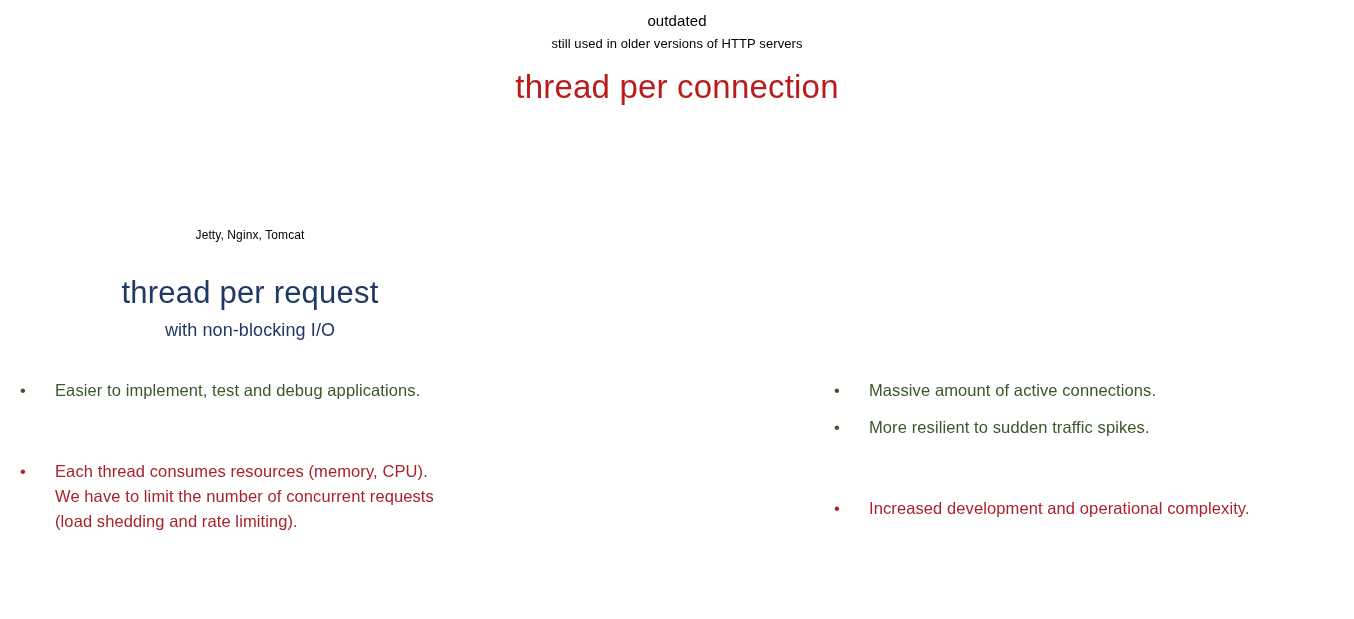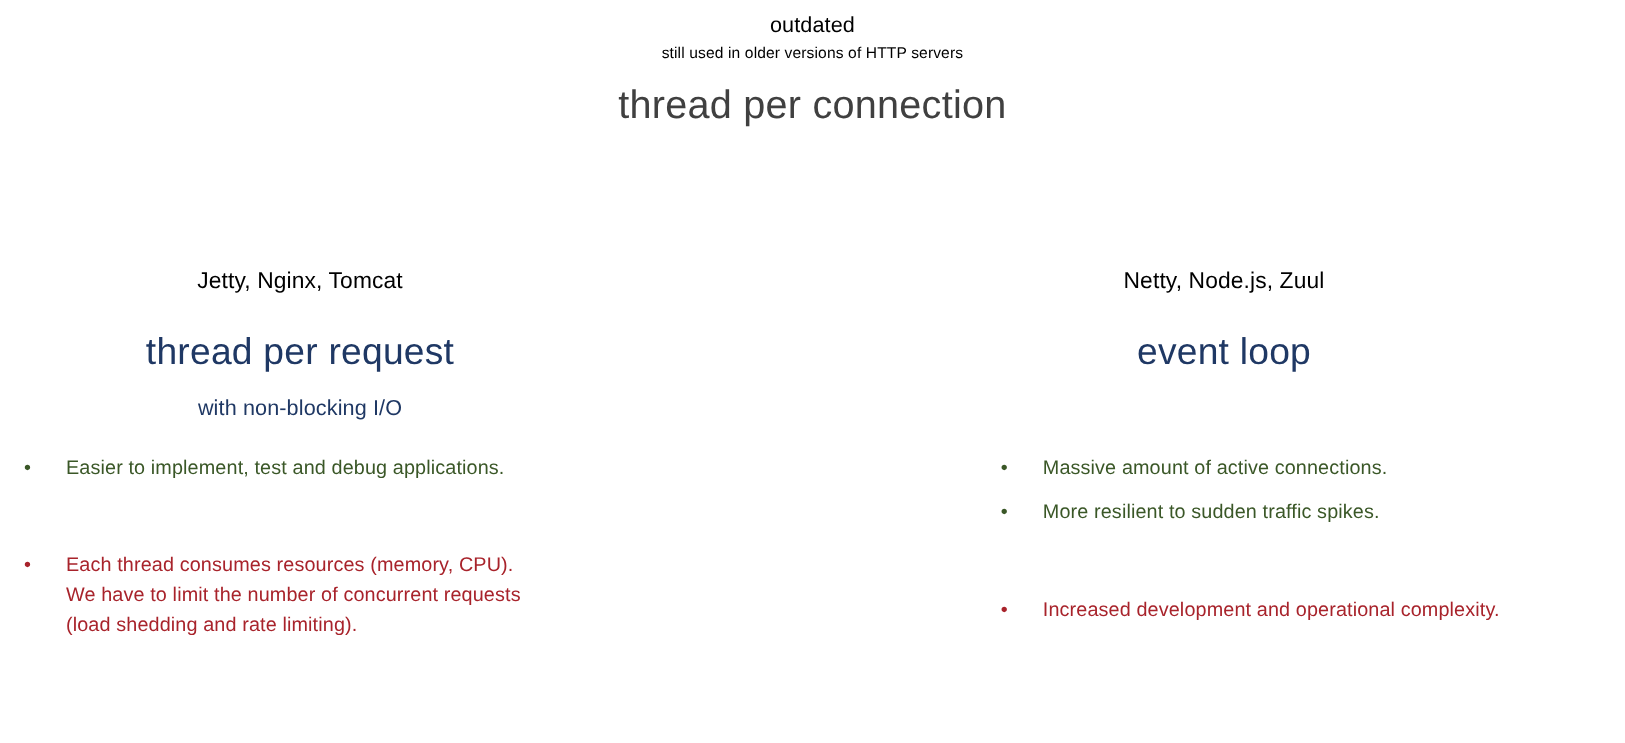--- a/index.html
+++ b/index.html
@@ -24,65 +24,65 @@
 
   
   .header {
     position: absolute;
     left: 0;
     top: 10px;
     width: 1354px;
     text-align: center;
   }
   .header-note-1 {
-    font-size: 18px;
+    font-size: 15px;
     line-height: 22px;
     color: #000000;
     letter-spacing: 0.1px;
   }
   .header-note-2 {
     font-size: 13px;
     line-height: 24px;
     color: #000000;
     letter-spacing: 0.1px;
   }
   .header-title {
     margin-top: 11px;
     font-size: 33px;
     line-height: 40px;
-    color: #404040;
+    color: #b91c1c;
     letter-spacing: 0.2px;
   }
 
   
   .col {
     position: absolute;
     top: 224px;
   }
   .col-left  { left: 0px;   width: 500px; }
   .col-right { left: 770px; width: 500px; }
 
   .col-head {
     text-align: center;
   }
   .col-vendors {
-    font-size: 19px;
+    font-size: 12px;
     line-height: 22px;
     color: #000000;
     letter-spacing: 0.1px;
   }
   .col-title {
     margin-top: 28px;
     font-size: 31px;
     line-height: 38px;
     color: #1F3864;
     letter-spacing: 0.2px;
   }
   .col-subtitle {
-    margin-top: 16px;
+    margin-top: 6px;
     font-size: 18px;
     line-height: 24px;
     color: #1F3864;
     letter-spacing: 0.1px;
   }
 
   
   .bullets {
     position: absolute;
     top: 378px;
@@ -130,26 +130,20 @@
   </div>
 
   <div class="col col-left">
     <div class="col-head">
       <div class="col-vendors">Jetty, Nginx, Tomcat</div>
       <div class="col-title">thread per request</div>
       <div class="col-subtitle">with non-blocking I/O</div>
     </div>
   </div>
 
-  <div class="col col-right">
-    <div class="col-head">
-      <div class="col-vendors">Netty, Node.js, Zuul</div>
-      <div class="col-title">event loop</div>
-    </div>
-  </div>
 
   <div class="bullets bullets-left">
     <div class="bullet-group pros">
       <div class="bullet green">Easier to implement, test and debug applications.</div>
     </div>
     <div class="spacer-gap"></div>
     <div class="bullet-group cons">
       <div class="bullet red">Each thread consumes resources (memory, CPU).
 We have to limit the number of concurrent requests
 (load shedding and rate limiting).</div>

